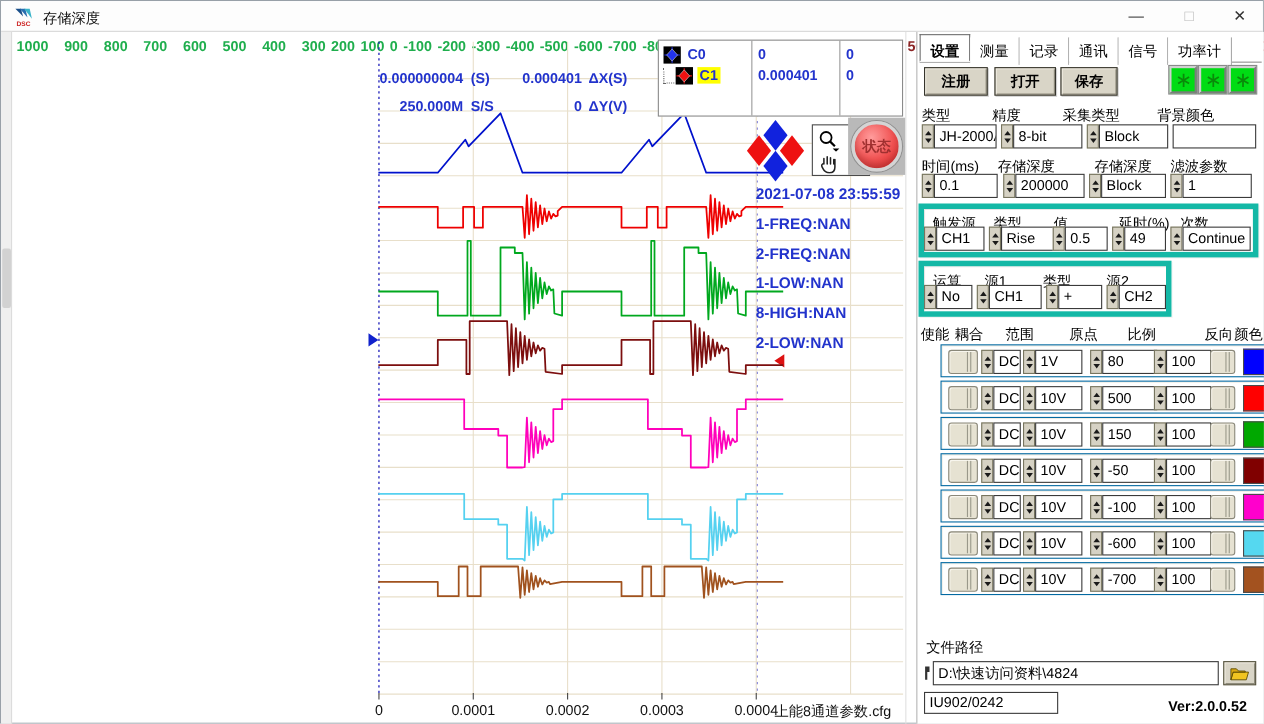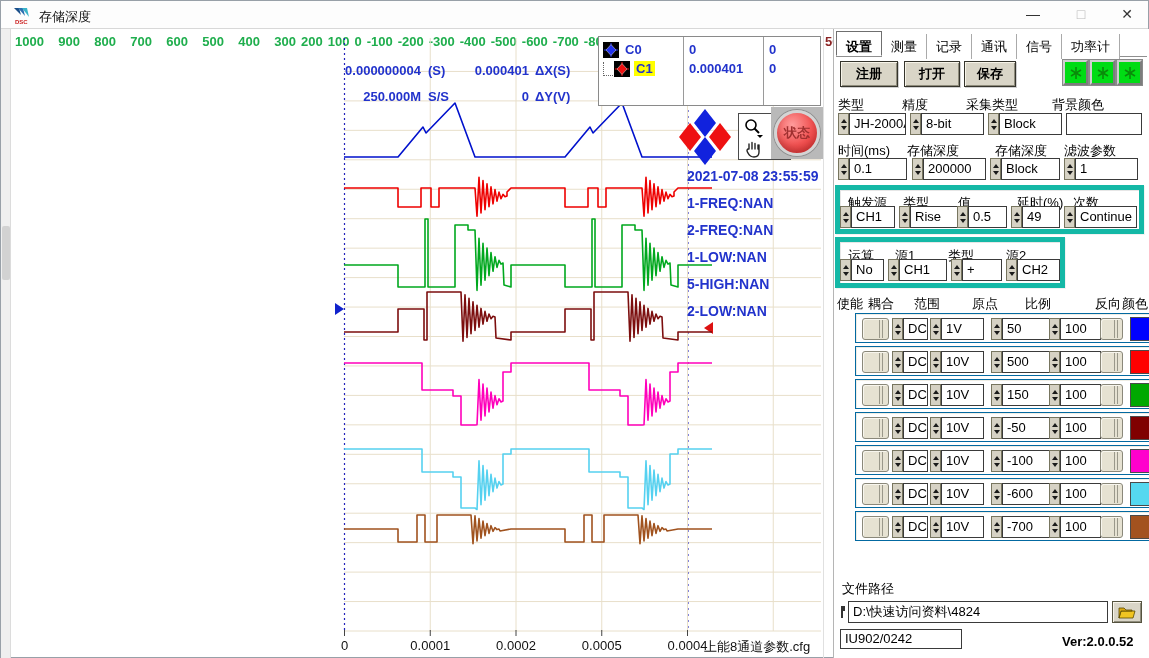--- a/index.html
+++ b/index.html
@@ -282,29 +282,29 @@
 
   <div id="status-btn-box">
     <div id="status-btn" class="round-red">状态</div>
   </div>
 
   <div id="annotations">
       <div>2021-07-08 23:55:59</div>
       <div>1-FREQ:NAN</div>
       <div>2-FREQ:NAN</div>
       <div>1-LOW:NAN</div>
-      <div>5-HIGH:NAN</div>
+      <div>8-HIGH:NAN</div>
       <div>2-LOW:NAN</div>
     </div>
 
   <div id="xticks">
       <span style="left: 343.5px;">0</span>
       <span style="left: 429.25px;">0.0001</span>
       <span style="left: 515px;">0.0002</span>
-      <span style="left: 600.75px;">0.0005</span>
+      <span style="left: 600.75px;">0.0003</span>
       <span style="left: 686.5px;">0.0004</span>
     </div>
   <div id="cfg-label">上能8通道参数.cfg</div>
 
   <div id="panel-sep"></div>
 
   <div id="right-panel">
     <div id="tabstrip">
         <div class="tab active">设置</div>
         <div class="tab">测量</div>
@@ -388,21 +388,21 @@
           <div class="fld" style="left: 47px; top: 4px; width: 25px;">DC</div>
           <div class="spin" style="left: 74px; top: 4px;">
             <b class="up"></b>
             <b class="dn"></b>
           </div>
           <div class="fld" style="left: 85px; top: 4px; width: 43px;">1V</div>
           <div class="spin" style="left: 135px; top: 4px;">
             <b class="up"></b>
             <b class="dn"></b>
           </div>
-          <div class="fld" style="left: 146px; top: 4px; width: 50px;">50</div>
+          <div class="fld" style="left: 146px; top: 4px; width: 50px;">80</div>
           <div class="spin" style="left: 193px; top: 4px;">
             <b class="up"></b>
             <b class="dn"></b>
           </div>
           <div class="fld" style="left: 204px; top: 4px; width: 41px;">100</div>
           <div class="toggle" style="left: 244px; width: 23px;">
             <i style="left: 13px;"></i>
             <i style="left: 16px;"></i>
           </div>
           <div class="swatch" style="left: 274px; background: rgb(0, 0, 255);"></div>

